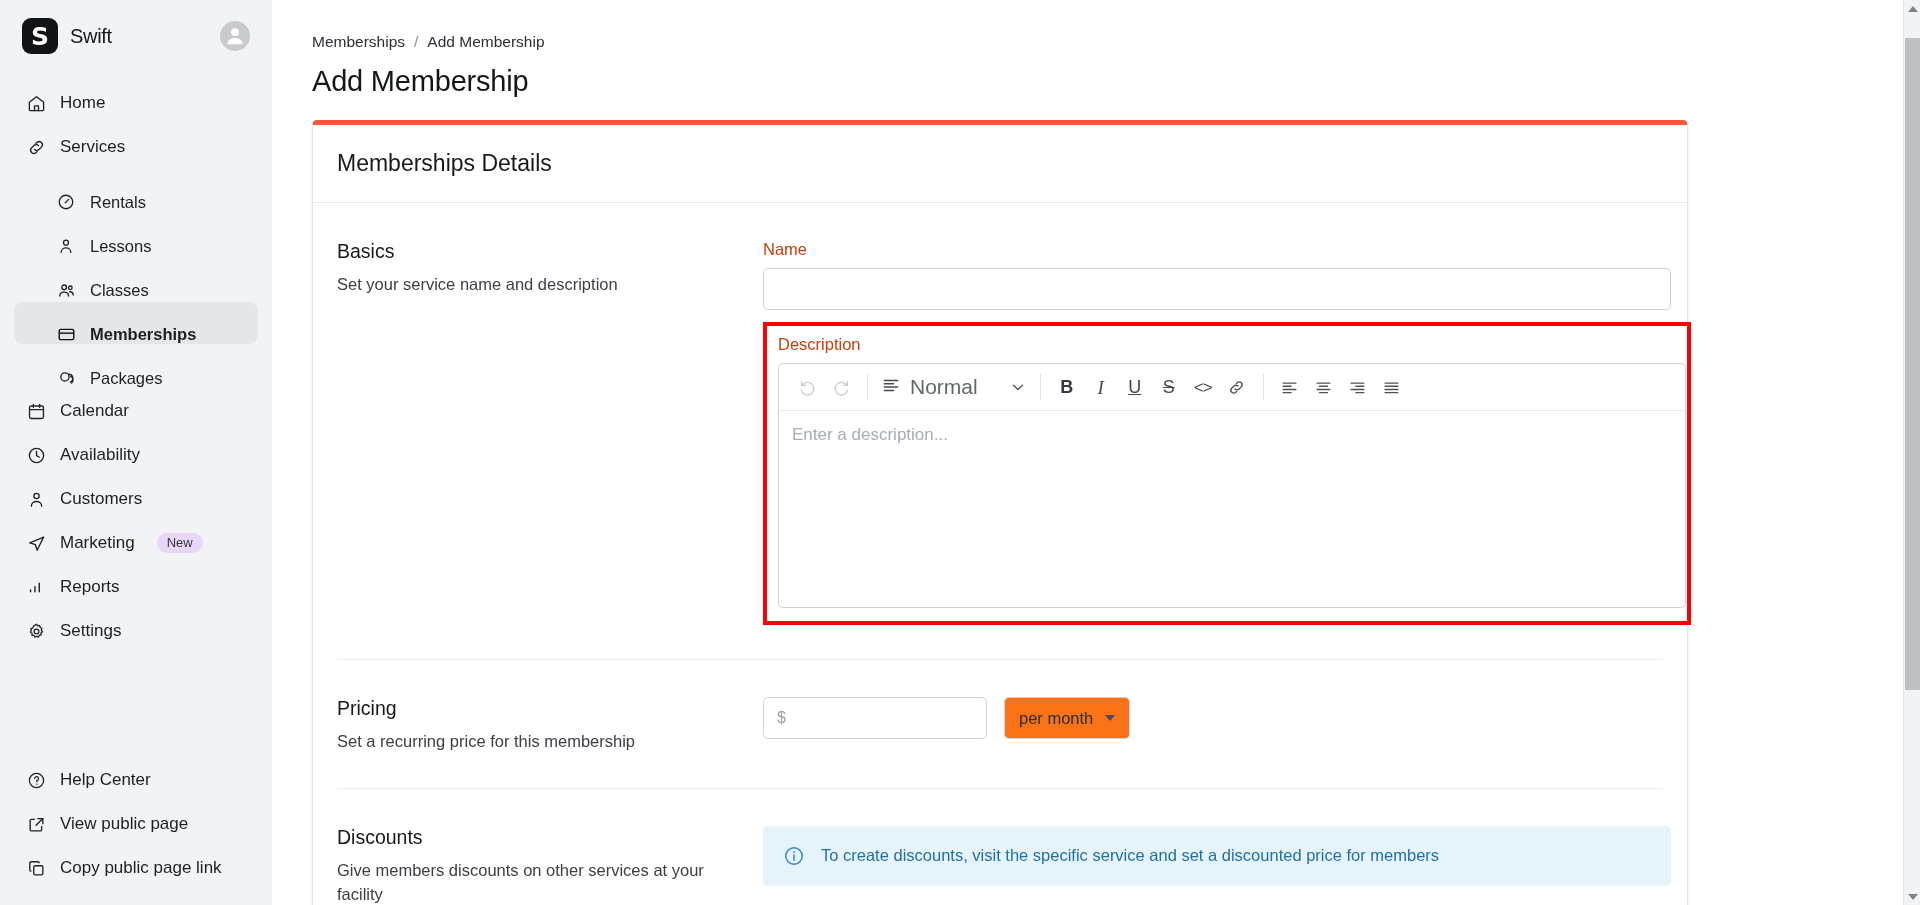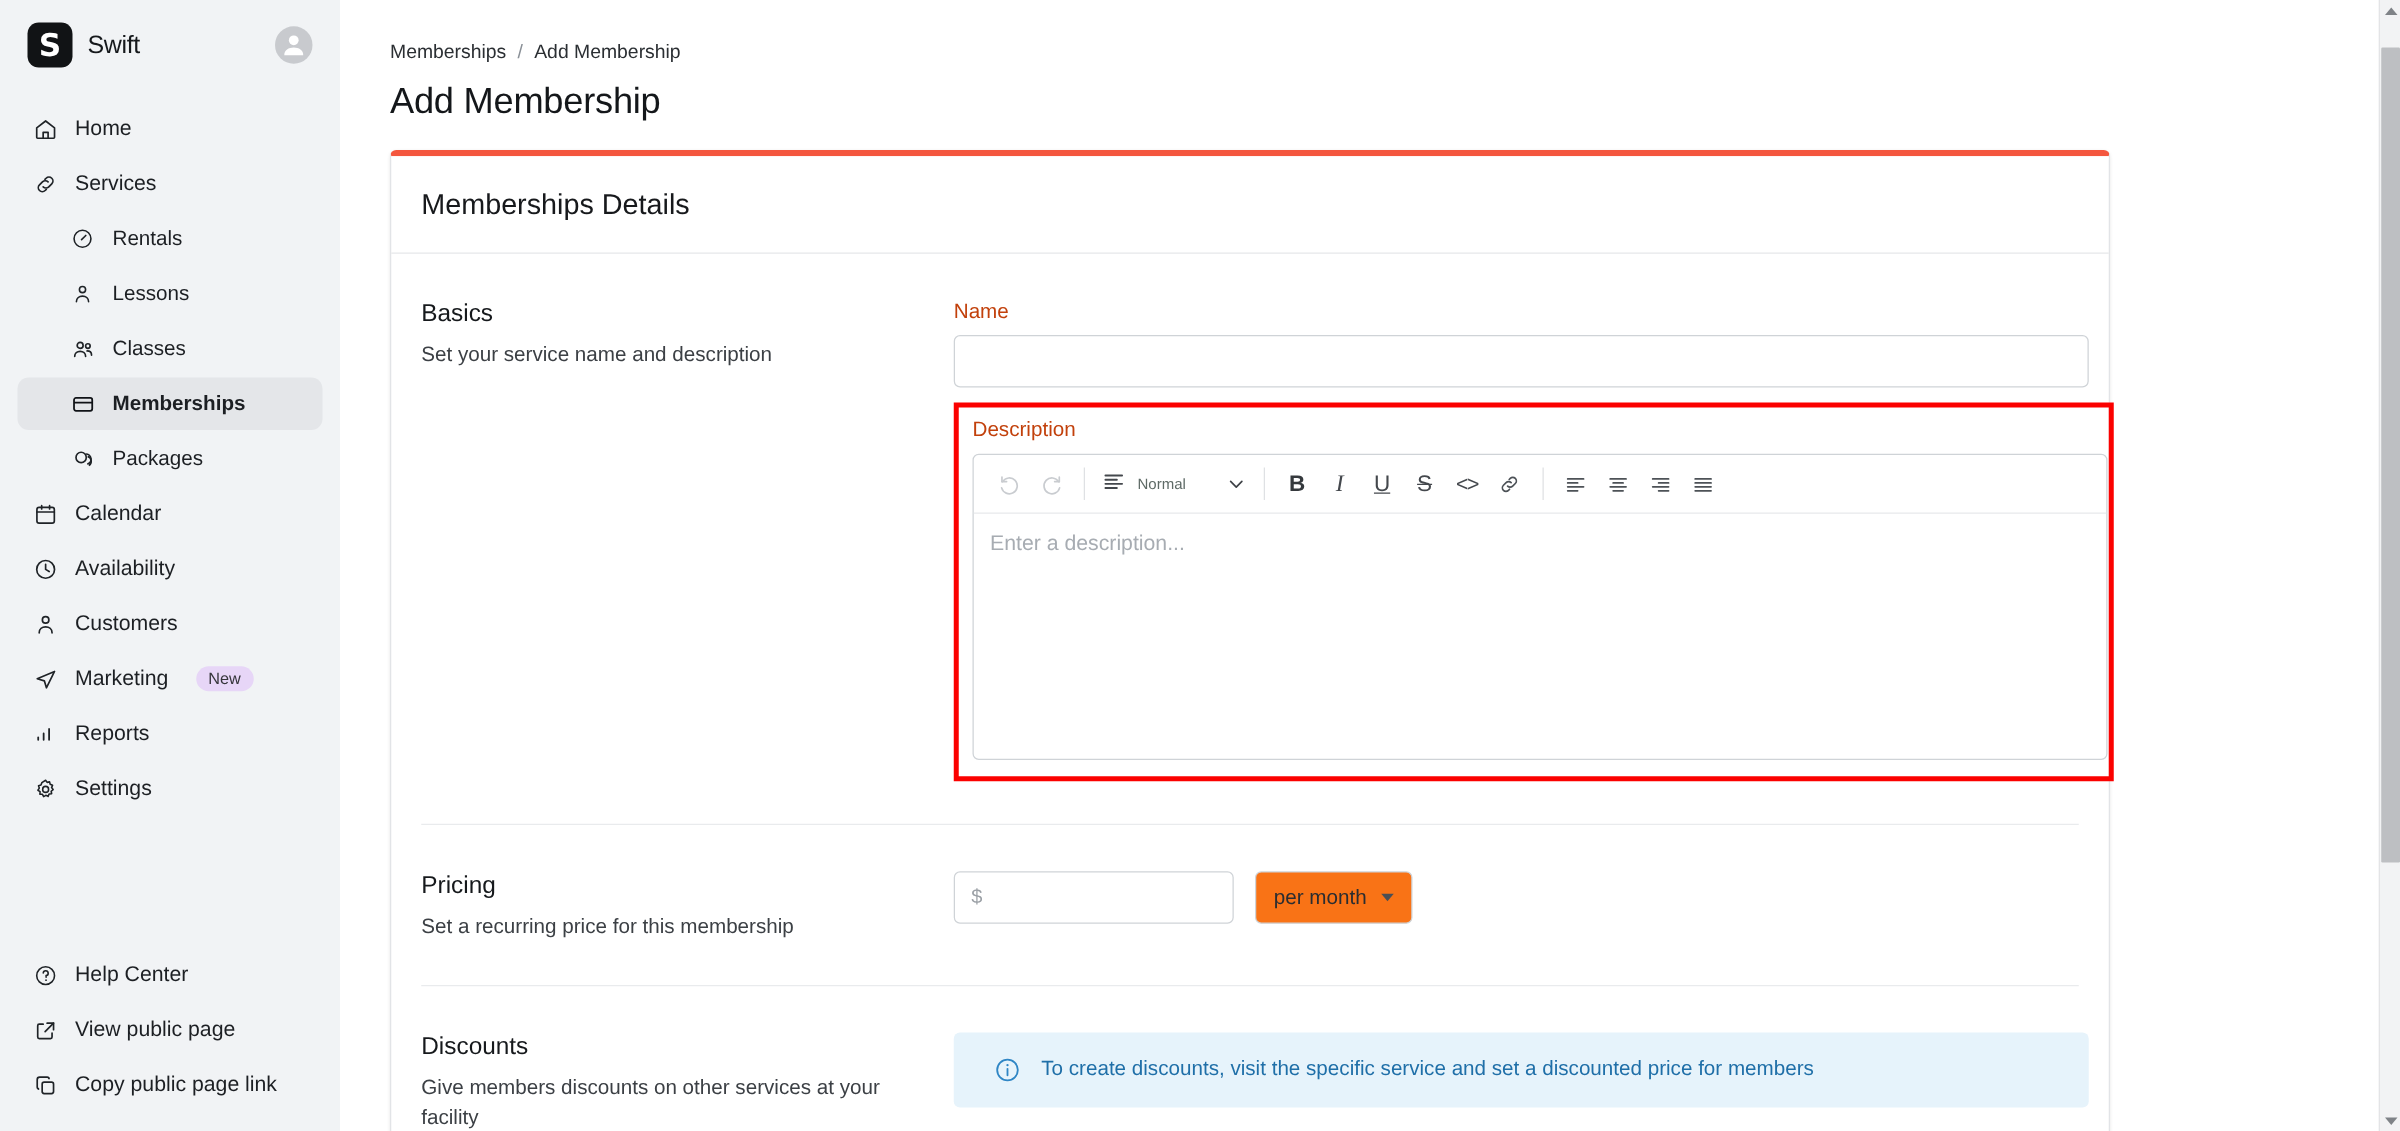--- a/index.html
+++ b/index.html
@@ -67,21 +67,21 @@
     height: 42px;
     padding: 0 12px;
     border-radius: 9px;
     font-size: 17px;
     color: #1c1f23;
     margin-bottom: 2px;
     cursor: pointer;
     white-space: nowrap;
   }
   .nav-item .ic { width: 20px; height: 20px; display:flex; align-items:center; justify-content:center; flex: 0 0 20px;}
-  .nav-item.sub { padding-left: 42px; font-size: 16.5px; }
+  .nav-item.sub { padding-left: 42px; font-size: 16.5px; align-items: flex-end; }
   .nav-item.active {
     background: #e4e6e9;
     font-weight: 700;
   }
   .badge-new {
     background: #e7d6f7;
     color: #35353a;
     font-size: 13px;
     border-radius: 11px;
     padding: 3px 10px 4px 10px;
@@ -191,21 +191,21 @@
     cursor: pointer;
     color: #4d5257;
   }
   .tb-btn.disabled { color: #c9ccd0; cursor: default; }
   .tb-sep { width: 1px; height: 26px; background: #dfe1e4; margin: 0 9px; }
   .tb-format {
     display: flex; align-items: center; gap: 9px;
     padding: 0 4px 0 4px; cursor: pointer; height: 34px;
   }
   .tb-format-label {
-    font-size: 12px;
+    font-size: 21px;
     color: #5e6a66;
   }
   .tb-letter {
     font-size: 18px;
     line-height: 1;
     color: #44484d;
   }
   .tb-letter.b { font-weight: 700; color: #35393d; }
   .tb-letter.i { font-style: italic; font-family: "Liberation Serif", serif; font-size: 19px; }
   .tb-letter.u { text-decoration: underline; }
@@ -246,21 +246,21 @@
   }
 
   
   .info-banner {
     width: 908px;
     background: #e6f3fb;
     border-radius: 5px;
     display: flex;
     align-items: center;
     gap: 16px;
-    padding: 19px 32px;
+    padding: 19px 20px;
     color: #1f6fa8;
     font-size: 16.5px;
   }
 
   
   .scrollbar {
     position: absolute;
     top: 0; right: 0;
     width: 17px; height: 905px;
     background: #f2f3f4;

